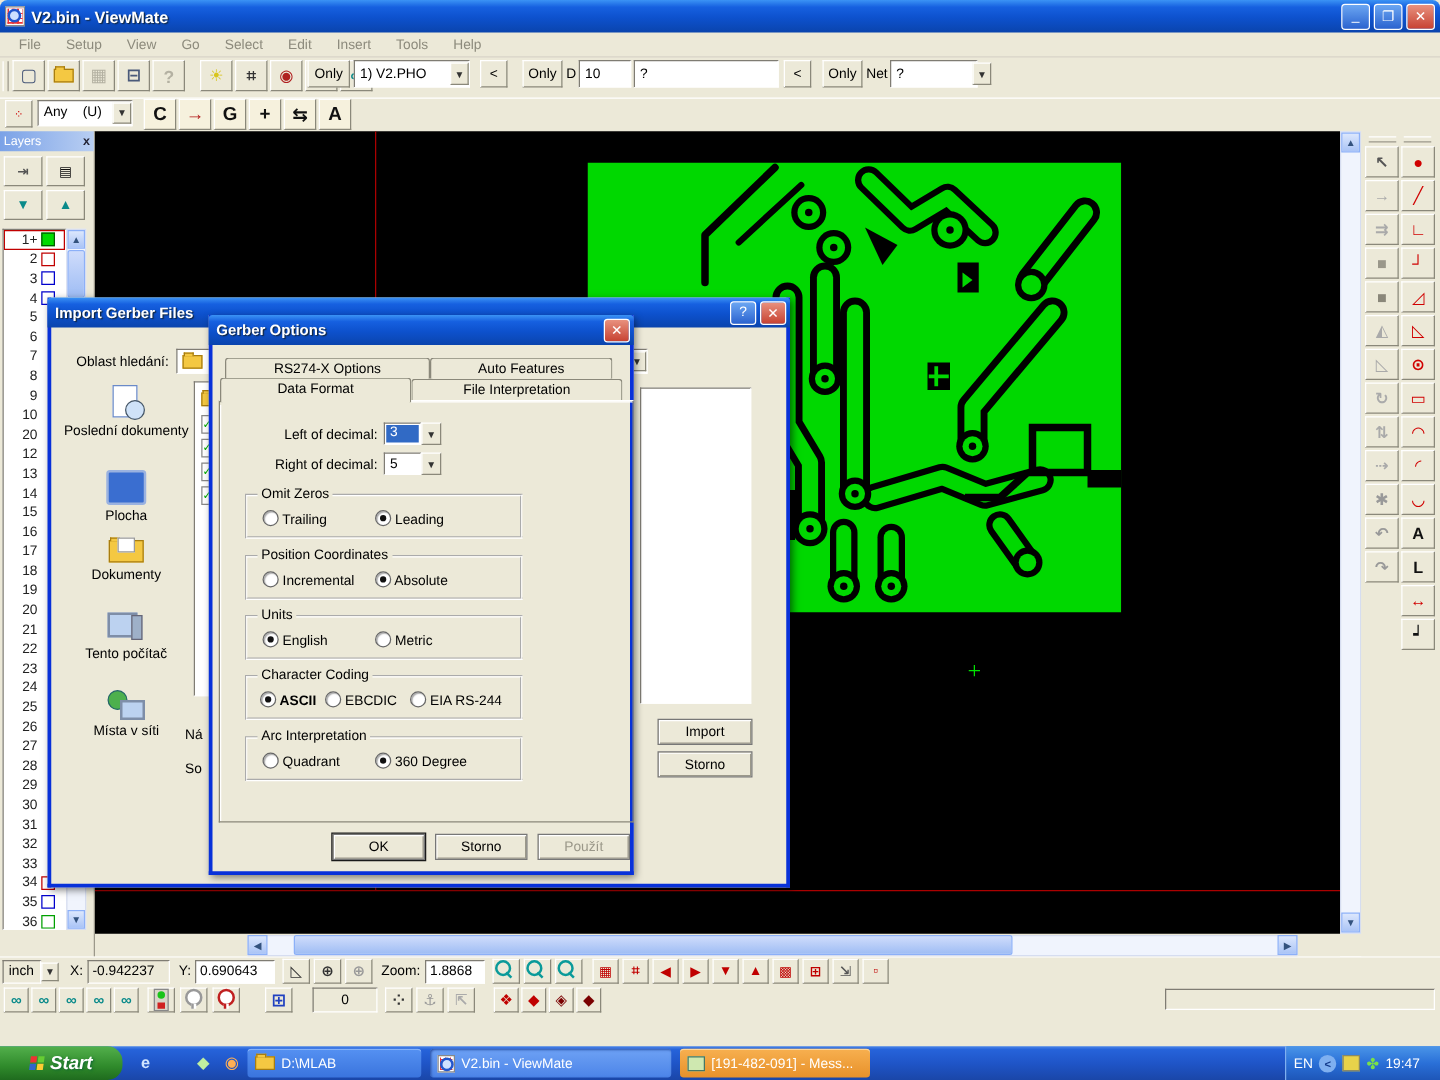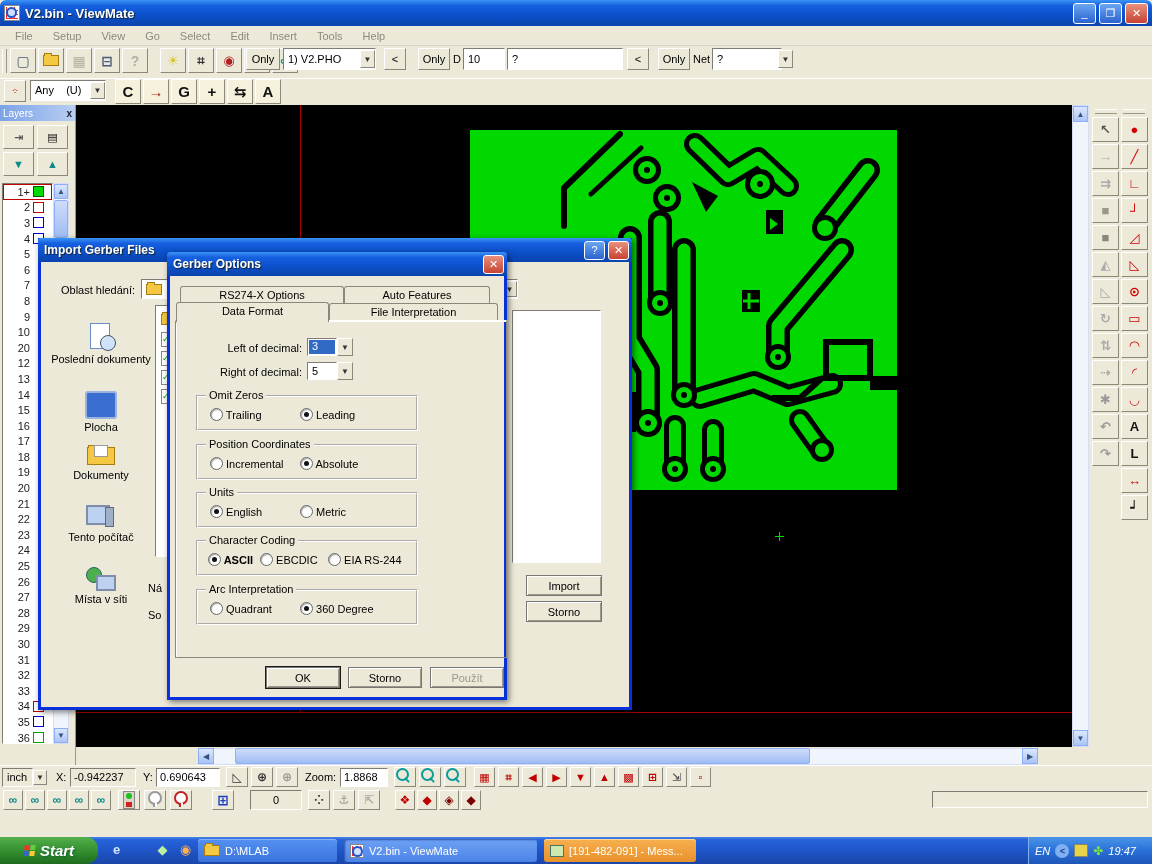--- a/index.html
+++ b/index.html
@@ -629,21 +629,21 @@
     <span style="flex:1"></span>
     <span class="capbtn" style="width:19px;height:17px;margin-right:3px;">?</span>
     <span class="capbtn close" style="width:19px;height:17px;margin-right:3px;">✕</span>
   </div>
   <span class="ab" style="left:20px;top:46px;">Oblast hledání:</span>
   <span class="ab sunk" style="left:100px;top:41px;width:377px;height:20px;display:flex;align-items:center;padding-left:4px;">
     <span class="folder"></span>
   </span>
   <span class="ab cbtn" style="left:461px;top:43px;width:15px;height:16px;">▼</span>
 
-  <div class="ab" style="left:8px;top:81px;width:104px;height:330px;">
+  <div class="ab" style="left:8px;top:66px;width:104px;height:330px;">
     <div class="ab" style="left:0;top:4px;width:104px;text-align:center;">
       <span style="display:inline-block;width:30px;height:28px;position:relative;">
         <span style="position:absolute;left:4px;top:0;width:18px;height:24px;background:#fff;border:1px solid #6a8ac8;"></span>
         <span style="position:absolute;right:0;bottom:0;width:14px;height:14px;border-radius:50%;background:#cfe2f8;border:1px solid #456;"></span>
       </span>
       <div>Poslední dokumenty</div>
     </div>
     <div class="ab" style="left:0;top:72px;width:104px;text-align:center;">
       <span style="display:inline-block;width:28px;height:24px;background:#3a6ed0;border:2px solid #9ab2e0;border-radius:3px;"></span>
       <div>Plocha</div>
@@ -779,20 +779,20 @@
     <span class="appico" style="flex:none;width:12px;height:12px;"></span>
     <span style="overflow:hidden;white-space:nowrap;">V2.bin - ViewMate</span>
   </div>
   <div style="position:absolute;left:544px;top:2px;width:152px;height:23px;border-radius:3px;background:linear-gradient(180deg,#f7b050,#e8912a);
        box-shadow:inset 0 1px 0 #ffd79a;color:#fff;display:flex;align-items:center;padding:0 6px;box-sizing:border-box;gap:5px;">
     <span style="flex:none;width:12px;height:10px;background:#cfe8b0;border:1px solid #476;"></span>
     <span style="overflow:hidden;white-space:nowrap;">[191-482-091] - Mess...</span>
   </div>
 
   <div style="position:absolute;right:0;top:0;width:124px;height:27px;background:linear-gradient(180deg,#4a95e8 0%,#2a70d8 50%,#1e56b8 100%);
-       border-left:1px solid #7fb0f0;display:flex;align-items:center;gap:5px;padding-left:6px;box-sizing:border-box;font-style:italic;">
+       border-left:1px solid #7fb0f0;display:flex;align-items:center;gap:5px;padding-left:6px;box-sizing:border-box;">
     <span style="color:#fff;">EN</span>
     <span style="width:14px;height:14px;border-radius:50%;background:#7fb0f0;color:#123a8a;font-size:9px;font-weight:bold;display:flex;align-items:center;justify-content:center;">&lt;</span>
     <span style="width:12px;height:11px;background:#e8d24a;border:1px solid #886;"></span>
     <span style="color:#7ae048;font-size:12px;">✤</span>
     <span style="color:#fff;">19:47</span>
   </div>
 </div>
 
 </body></html>

